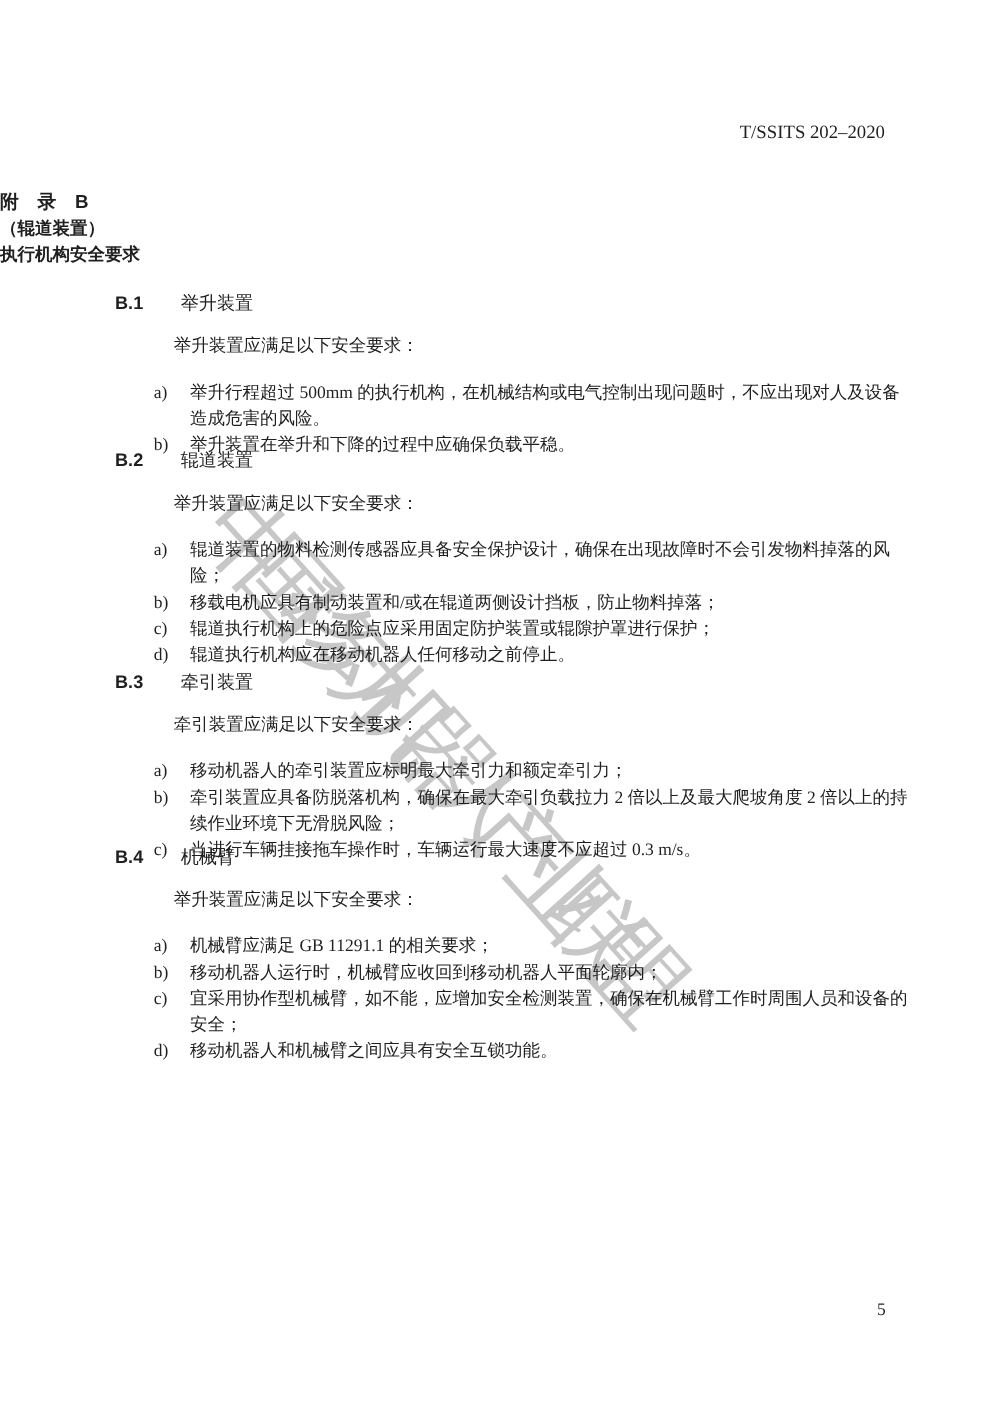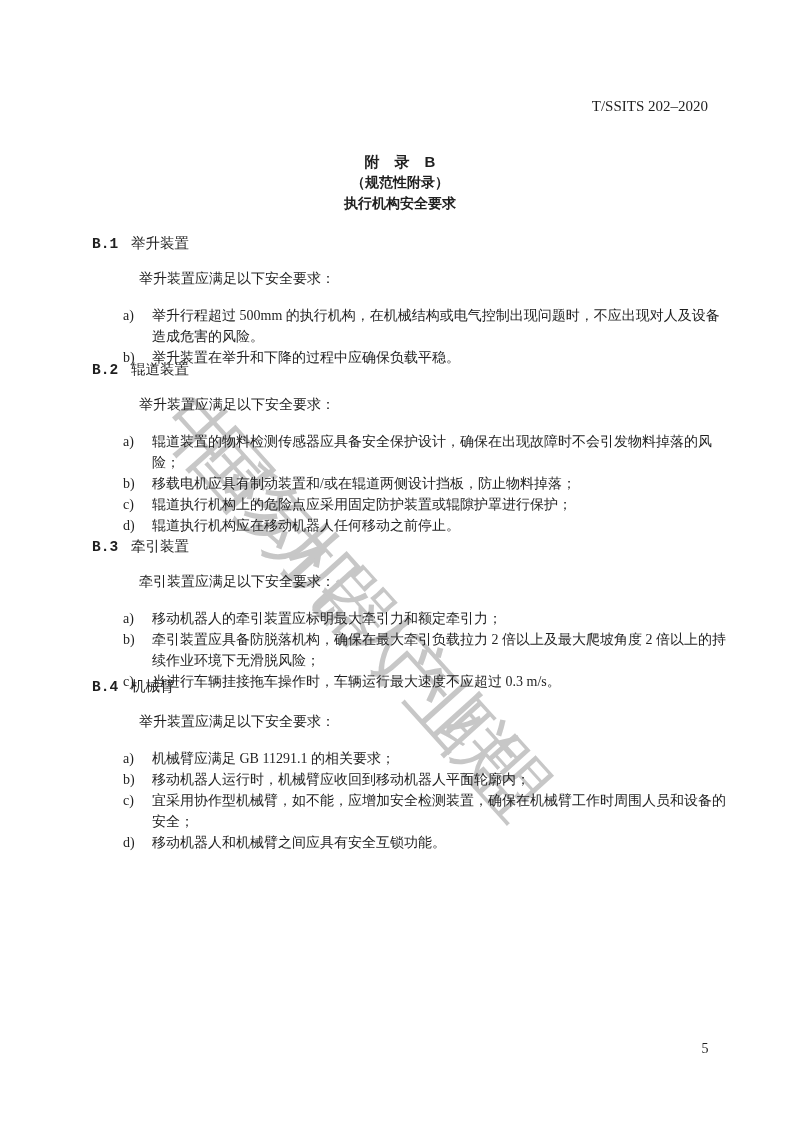--- a/index.html
+++ b/index.html
@@ -34,43 +34,43 @@
     right: 92px;
     font-size: 15px;
     line-height: 18px;
     z-index: 1;
   }
   .title-block {
     position: absolute;
     top: 151px;
     left: 0;
     width: 100%;
-    text-align: center;
+    text-align: left;
     z-index: 1;
     font-family: "Liberation Sans", "DejaVu Sans", sans-serif;
     font-weight: bold;
     line-height: 21px;
   }
   .title-line-1 { font-size: 15px; }
   .title-line-2, .title-line-3 { font-size: 14px; }
   .sec {
     position: absolute;
     left: 92px;
     width: 635px;
     z-index: 1;
   }
   .sec-h {
     margin: 0 0 14px 0;
     font-size: 14.5px;
     line-height: 15px;
     white-space: nowrap;
   }
   .sec-num {
-    font-family: Liberation Mono, monospace;
-    margin-right: 13px;
+    font-family: Liberation Sans, sans-serif;
+    margin-right: 30px;
   }
   .sec-title {
     font-family: "Liberation Sans", "DejaVu Sans", sans-serif;
     font-weight: normal;
   }
   .intro {
     margin: 16px;
     padding-left: 31px;
     font-size: 14px;
     line-height: 21px;
@@ -104,21 +104,21 @@
 <body>
 
 <div class="page" style="color: rgb(31, 31, 31);">
 
   <div class="watermark" style="color: rgb(181, 181, 181);">中国移动机器人产业联盟</div>
 
   <div class="doc-header">T/SSITS 202–2020</div>
 
   <div class="title-block">
     <div class="title-line-1">附　录　B</div>
-    <div class="title-line-2">（规范性附录）</div>
+    <div class="title-line-2">（辊道装置）</div>
     <div class="title-line-3">执行机构安全要求</div>
   </div>
 
   <div class="sec" style="top:236px">
     <h2 class="sec-h">
       <span class="sec-num">B.1</span><span class="sec-title">举升装置</span>
     </h2>
     <p class="intro">举升装置应满足以下安全要求：</p>
     <div class="item">
       <span class="item-label">a)</span>

